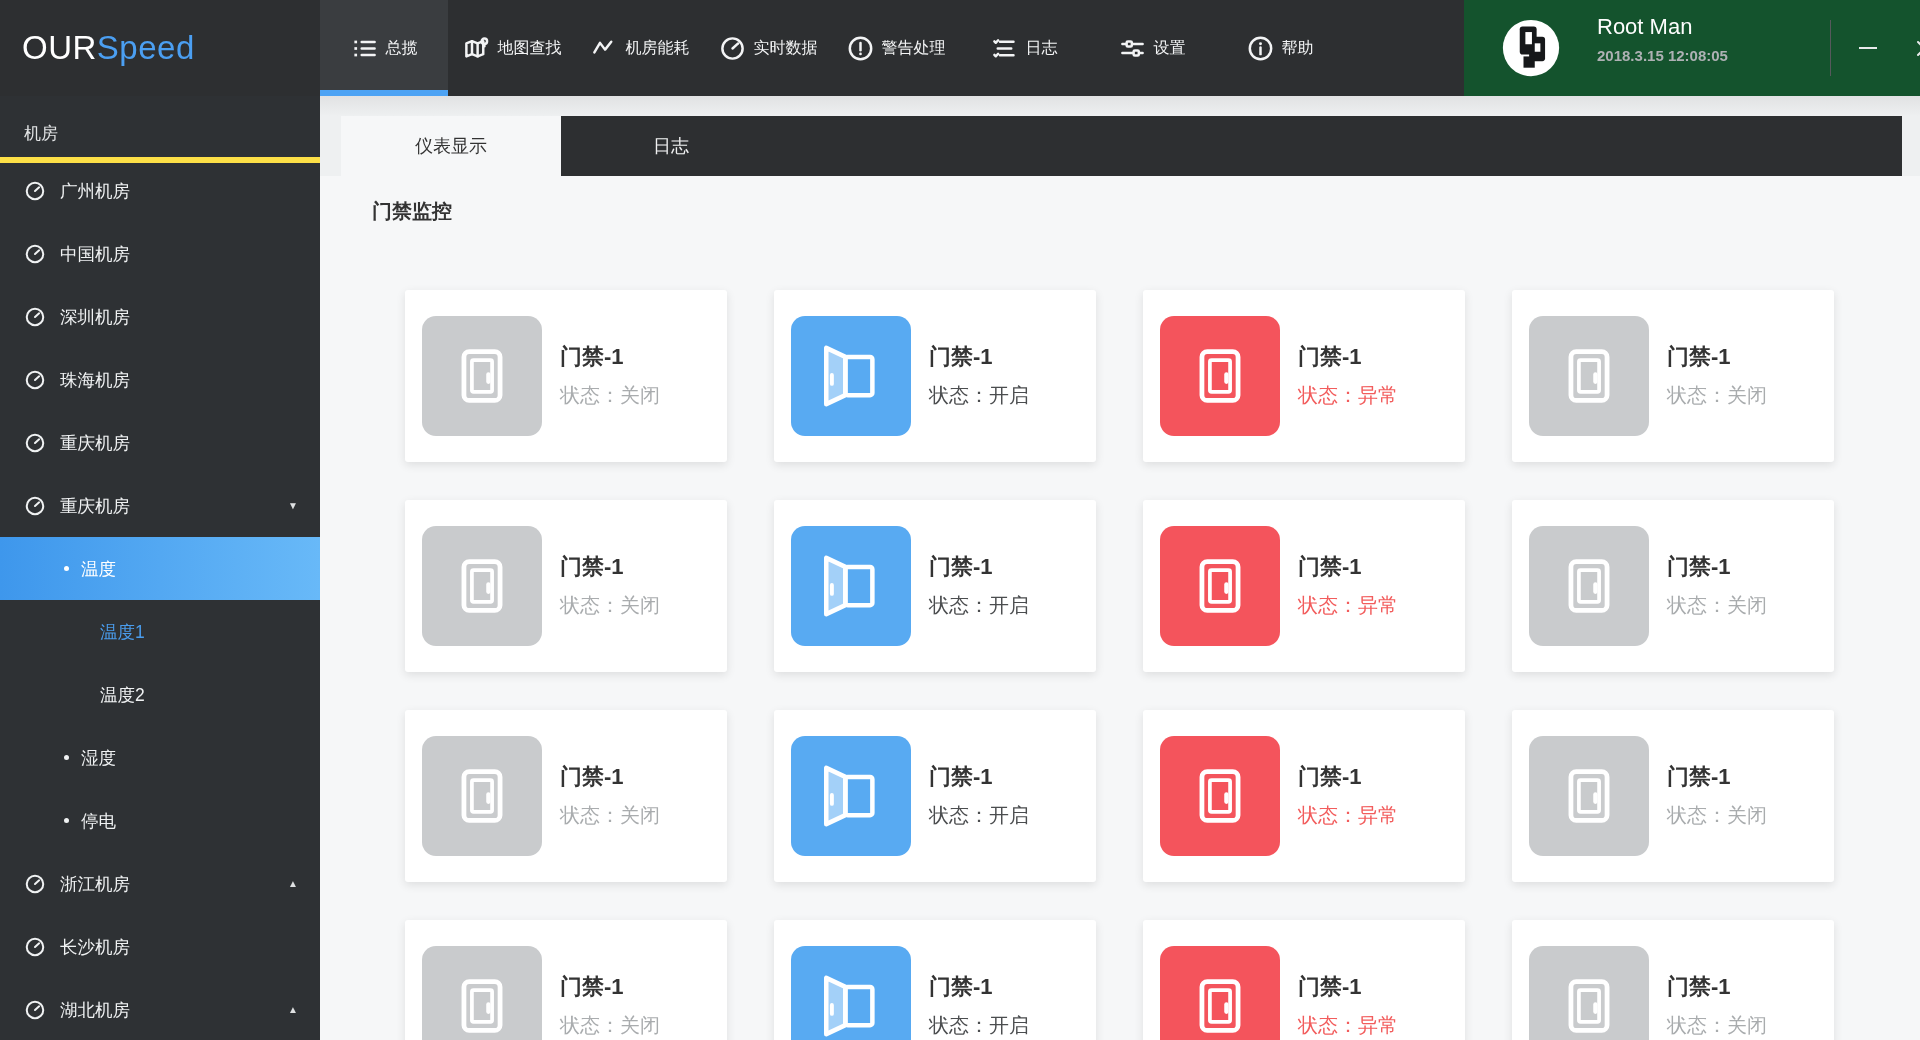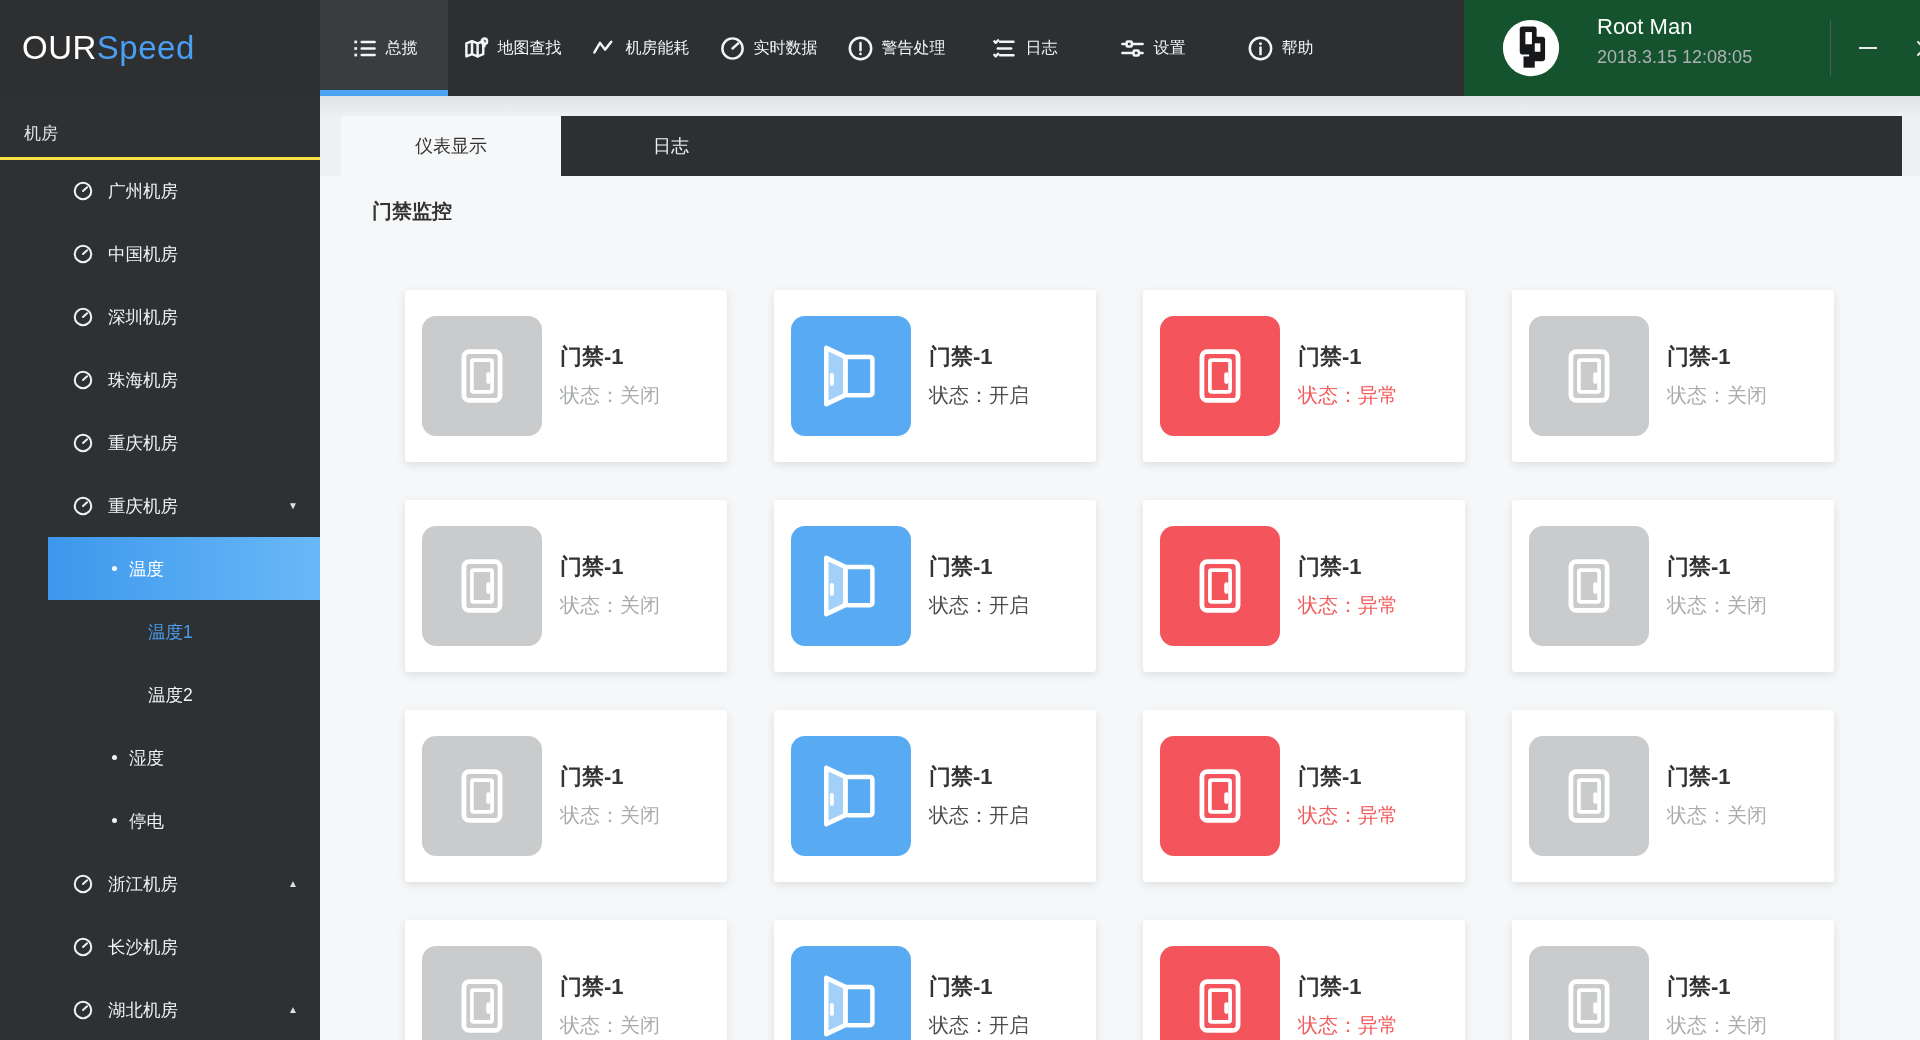--- a/index.html
+++ b/index.html
@@ -17,33 +17,33 @@
   .nav-item{width:128px;height:96px;display:flex;flex-direction:row;align-items:center;
             justify-content:center;gap:8px;cursor:pointer;position:relative;color:#f3f4f5;}
   .nav-item .nicon{width:27px;height:27px;display:flex;}
   .nav-item .nicon svg{width:100%;height:100%;}
   .nav-item .lbl{font-size:16px;}
   .nav-item.active{background:#3a3d40;}
   .nav-item.active::after{content:"";position:absolute;left:0;bottom:0;width:100%;height:6px;background:#4da3f4;}
   .user-panel{position:absolute;right:0;top:0;width:500px;height:96px;background:#14532d;}
   .avatar{position:absolute;left:37px;top:18px;width:60px;height:60px;cursor:pointer;}
   .user-name{position:absolute;left:133px;top:14px;font-size:22px;color:#fdfdfd;}
-  .user-date{position:absolute;left:133px;top:47px;font-size:18px;color:#aeb1b4;}
+  .user-date{position:absolute;left:133px;top:47px;font-size:15px;color:#aeb1b4;font-weight:bold;}
   .vdiv{position:absolute;left:366px;top:20px;width:1px;height:56px;background:#56595c;}
   .win-btn{position:absolute;top:26px;width:44px;height:44px;display:flex;align-items:center;
            justify-content:center;cursor:pointer;}
   .win-min{left:382px;}
   .win-close{left:438px;}
   
   .sidebar{position:absolute;left:0;top:96px;width:320px;bottom:0;background:#2e3134;overflow:hidden;z-index:4;}
   .sb-title{padding:26px 4px 0 24px;height:35px;font-size:17px;color:#e3e5e6;
-            border-bottom:3px solid #fde047;}
+            border-bottom:6px solid #fde047;}
   .sb-list{position:absolute;top:63px;left:0;right:0;bottom:0;}
   .sb-item{height:63px;display:flex;align-items:center;padding-left:24px;box-sizing:border-box;
-           cursor:pointer;color:#f0f2f3;font-size:17.5px;position:relative;margin-left:48px;}
+           cursor:pointer;color:#f0f2f3;font-size:17.5px;position:relative;}
   .sb-item .sicon{width:22px;height:22px;margin-right:14px;display:flex;}
   .sb-item .sicon svg{width:100%;height:100%;}
   .sb-item .caret{position:absolute;right:22px;font-size:10px;color:#dfe1e2;}
   .sb-item.lv2{padding-left:64px;}
   .sb-item.lv3{padding-left:100px;}
   .sb-item .dot{width:5px;height:5px;border-radius:50%;background:currentColor;margin-right:12px;flex:0 0 auto;}
   .sb-item.selected{background:linear-gradient(90deg,#3e97ec,#68b9f8);color:#ffffff;}
   .sb-item.link{color:#4a9cec;}
   
   .main{position:absolute;left:320px;top:96px;right:0;bottom:0;background:#eef0f1;}

